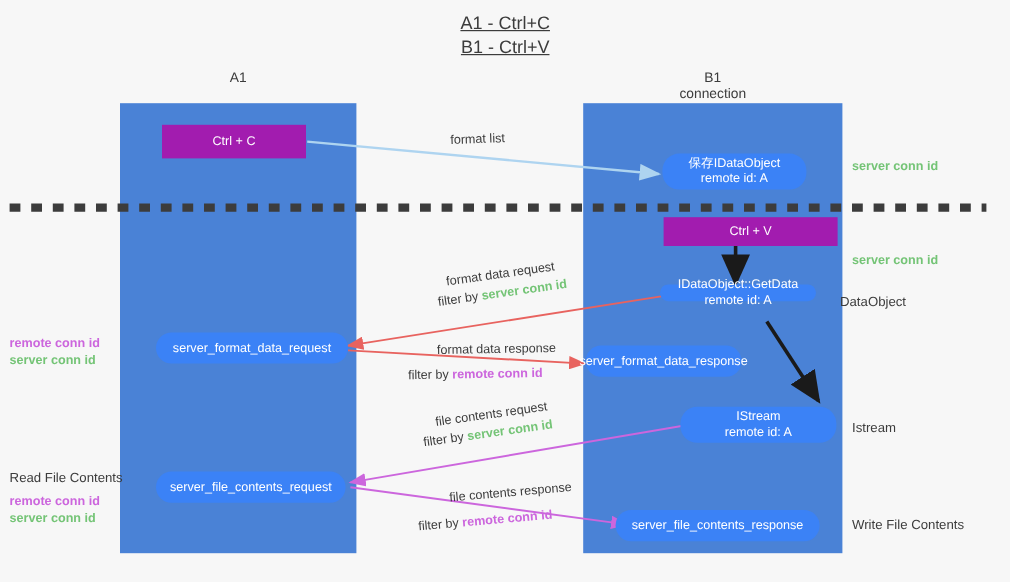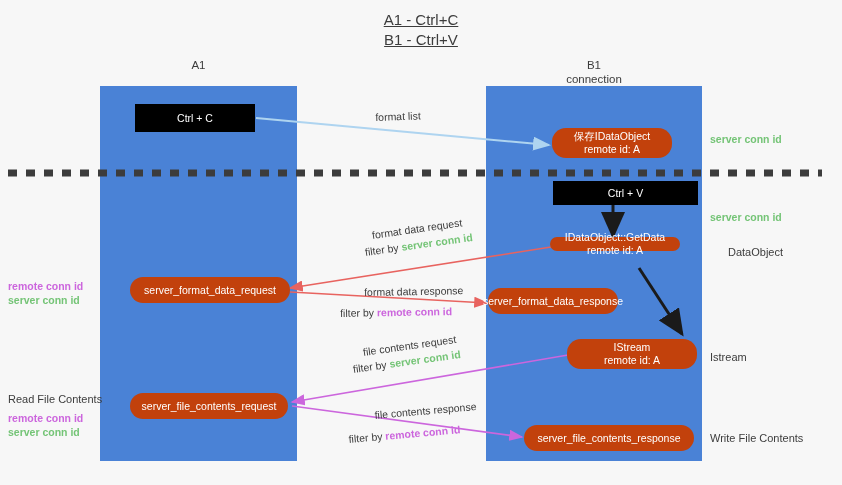--- a/index.html
+++ b/index.html
@@ -55,22 +55,22 @@
     flex-direction: column;
     align-items: center;
     justify-content: center;
     color: #ffffff;
     font-size: 10.5px;
     line-height: 13px;
     text-align: center;
     box-sizing: border-box;
     padding: 2px 4px;
   }
-  .box.green { background: #000000; }
-  .box.orange { background: #c2410c; border-radius: 14px; }
+  .box.green { background: #a21caf; }
+  .box.orange { background: #3b82f6; border-radius: 14px; }
   .box .l2 { display: block; }
 
   
   .side-label {
     font-size: 11px;
     line-height: 14px;
     color: #3c3c3c;
     white-space: nowrap;
   }
   .conn-green {
@@ -189,21 +189,21 @@
 
   <div class="abs box orange" style="left:488px; top:288px; width:130px; height:26px;">
     <span>server_format_data_response</span>
   </div>
 
   <div class="abs box orange" style="left:567px; top:339px; width:130px; height:30px;">
     <span>IStream</span>
     <span class="l2">remote id: A</span>
   </div>
 
-  <div class="abs box orange" style="left:524px; top:425px; width:170px; height:26px;">
+  <div class="abs box orange" style="left:513px; top:425px; width:170px; height:26px;">
     <span>server_file_contents_response</span>
   </div>
 
   <div class="abs edge-label" style="left:375px; top:110px; transform:rotate(-2deg);">
     <span>format list</span>
   </div>
 
   <div class="abs edge-label" style="left:371px; top:228px; transform:rotate(-8deg);">
     <span>format data request</span>
   </div>
@@ -229,21 +229,21 @@
     <span>file contents response</span>
   </div>
   <div class="abs edge-label" style="left:348px; top:432px; transform:rotate(-5deg);">
     <span>filter by </span><b class="conn-magenta">remote conn id</b>
   </div>
 
   <div class="abs conn-block conn-green" style="left:710px; top:132px;">server conn id</div>
 
   <div class="abs conn-block conn-green" style="left:710px; top:210px;">server conn id</div>
 
-  <div class="abs side-label" style="left:728px; top:245px;">DataObject</div>
+  <div class="abs side-label" style="left:700px; top:245px;">DataObject</div>
 
   <div class="abs side-label" style="left:710px; top:350px;">Istream</div>
 
   <div class="abs side-label" style="left:710px; top:431px;">Write File Contents</div>
 
   <div class="abs" style="left:8px; top:279px;">
     <div class="conn-block conn-magenta">remote conn id</div>
     <div class="conn-block conn-green">server conn id</div>
   </div>
 

